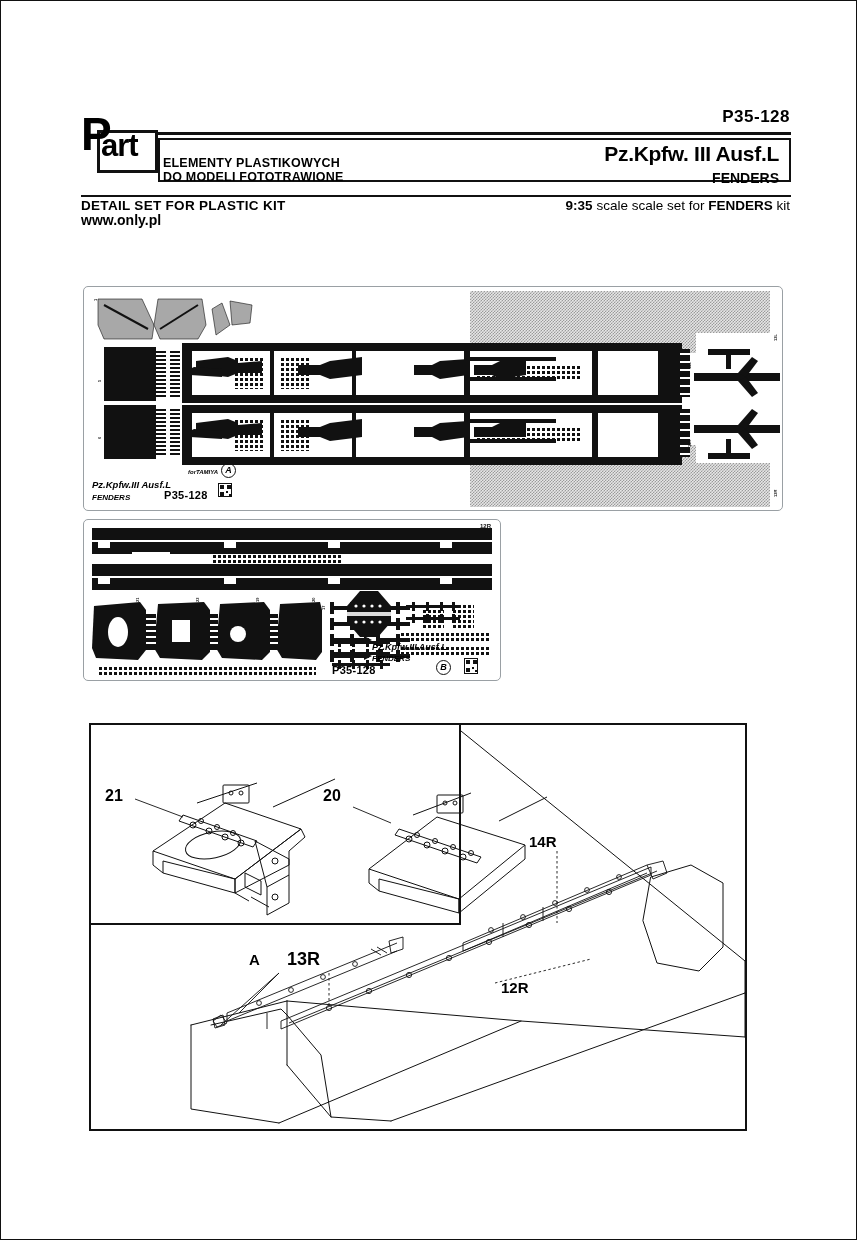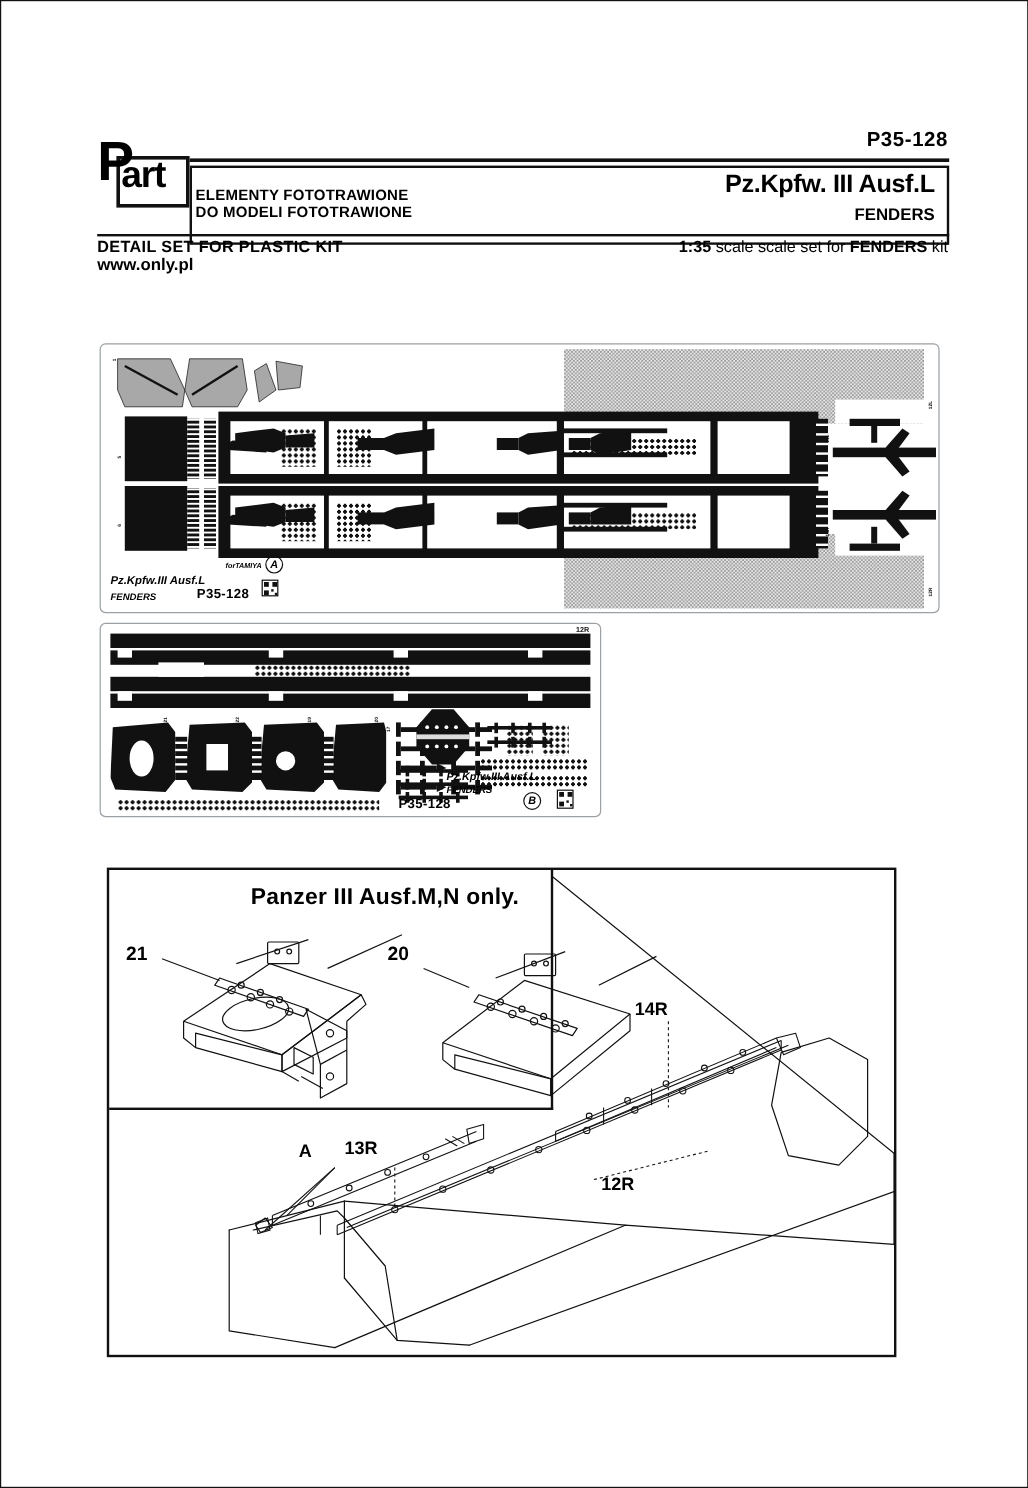--- a/index.html
+++ b/index.html
@@ -14,21 +14,21 @@
 
   .logo{position:absolute;left:80px;top:110px;width:78px;height:62px;}
   .logo .lbox{position:absolute;left:16px;top:19px;width:61px;height:43px;
               border:3px solid #111;background:#fff;box-sizing:border-box;}
   .logo .lp{position:absolute;left:0px;top:0px;font-size:46px;font-weight:bold;
             line-height:46px;letter-spacing:-2px;font-family:"Liberation Sans",sans-serif;}
   .logo .lart{position:absolute;left:20px;top:19px;font-size:31px;font-weight:bold;
               line-height:31px;letter-spacing:-1px;}
 
   .ruleA{position:absolute;left:157px;top:131px;width:633px;height:3px;background:#111;}
-  .titlebox{position:absolute;left:157px;top:137px;width:633px;height:66px;
+  .titlebox{position:absolute;left:157px;top:137px;width:633px;height:44px;
             border:2px solid #111;box-sizing:border-box;background:#fff;}
   .t-main{position:absolute;right:10px;top:2px;font-size:21px;font-weight:bold;
           letter-spacing:-.3px;}
   .t-sub{position:absolute;right:10px;top:30px;font-size:14px;font-weight:bold;}
 
   .elem1{position:absolute;left:162px;top:155px;font-size:12.5px;font-weight:bold;
          letter-spacing:.2px;}
   .elem2{position:absolute;left:162px;top:169px;font-size:12.5px;font-weight:bold;
          letter-spacing:.2px;}
 
@@ -84,21 +84,21 @@
   .subpanel{position:absolute;left:0;top:0;width:370px;height:200px;
             box-sizing:border-box;border-right:2.5px solid #111;
             border-bottom:2.5px solid #111;}
   .ptitle{position:absolute;left:118px;top:12px;font-size:19px;font-weight:bold;
           letter-spacing:.2px;white-space:nowrap;}
   .cal{position:absolute;font-weight:bold;}
   .cal21{left:14px;top:62px;font-size:16px;}
   .cal20{left:232px;top:62px;font-size:16px;}
   .cal14{left:438px;top:108px;font-size:15px;}
   .calA{left:158px;top:226px;font-size:15px;}
-  .cal13{left:196px;top:224px;font-size:15px;}
+  .cal13{left:196px;top:224px;font-size:18px;}
   .cal12{left:410px;top:254px;font-size:15px;}
 
   svg{display:block;}
 </style>
 </head>
 <body>
 
 <div class="page">
 
   <div class="header">
@@ -111,29 +111,29 @@
 
     <div class="pcode">P35-128</div>
 
     <div class="ruleA"></div>
 
     <div class="titlebox">
       <div class="t-main">Pz.Kpfw. III Ausf.L</div>
       <div class="t-sub">FENDERS</div>
     </div>
 
-    <div class="elem1">ELEMENTY FOTOTRAWIONE</div>
+    <div class="elem1">ELEMENTY PLASTIKOWYCH</div>
     <div class="elem2">DO MODELI FOTOTRAWIONE</div>
 
     <div class="ruleB"></div>
     <div class="detail">DETAIL SET FOR PLASTIC KIT</div>
     <div class="www">www.only.pl</div>
 
     <div class="scale">
-      <b>1:35</b>
+      <b>9:35</b>
       <span class="reg">scale scale set for</span>
       <b>FENDERS</b>
       <span class="reg">kit</span>
     </div>
   </div>
 
   <div class="fret fretA">
 
     <div class="gry" style="left:386px;top:4px;width:300px;height:62px;"></div>
     <div class="gry" style="left:386px;top:158px;width:300px;height:62px;"></div>
@@ -445,21 +445,20 @@
       <i style="left:1px;top:9px;width:4px;height:4px;"></i>
       <i style="left:7px;top:8px;width:2px;height:2px;"></i>
       <i style="left:10px;top:11px;width:2px;height:2px;"></i>
     </div>
   </div>
 
   <div class="ipanel">
 
     <div class="subpanel"></div>
 
-    <div class="ptitle">Panzer III  Ausf.M,N only.</div>
 
     <svg style="position:absolute;left:48px;top:44px;" width="200" height="150" viewBox="0 0 200 150">
       <g fill="none" stroke="#111" stroke-width="1" stroke-linejoin="round">
         <path d="M14,82 L86,34 L162,60 L96,110 Z"></path>
         <path d="M14,82 L14,96 L24,104 L96,124 L96,110"></path>
         <path d="M24,104 L24,92 L96,110"></path>
         <path d="M96,110 L162,60 L166,68 L150,82"></path>
         <path d="M96,110 L96,124 L150,96 L150,82"></path>
         <ellipse cx="74" cy="76" rx="28" ry="13" transform="rotate(-12 74 76)"></ellipse>
         <path d="M58,34 L118,14"></path>

